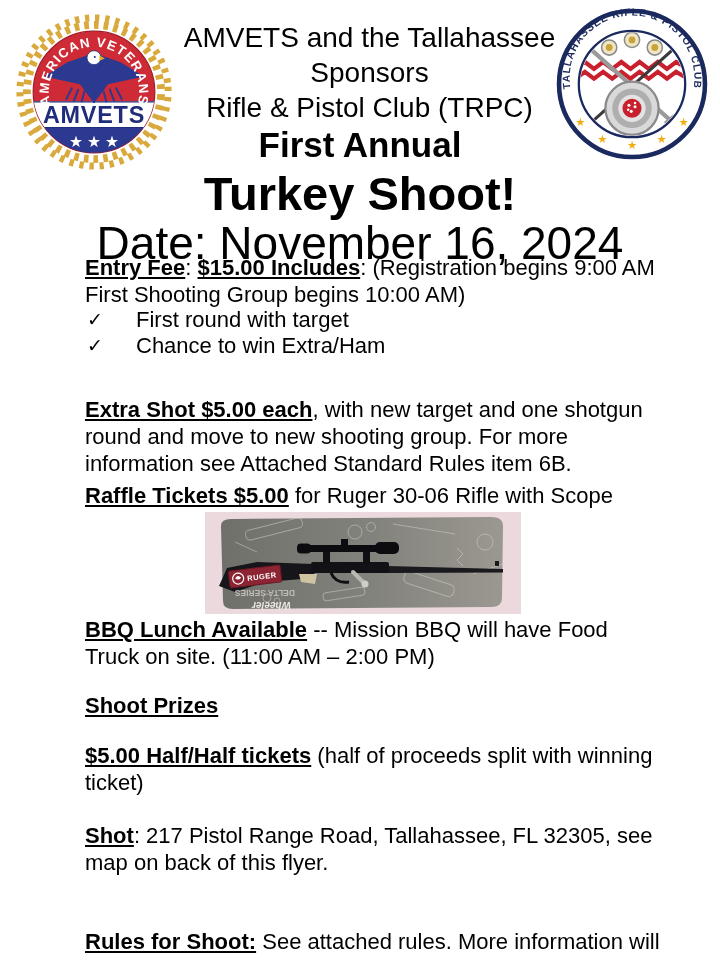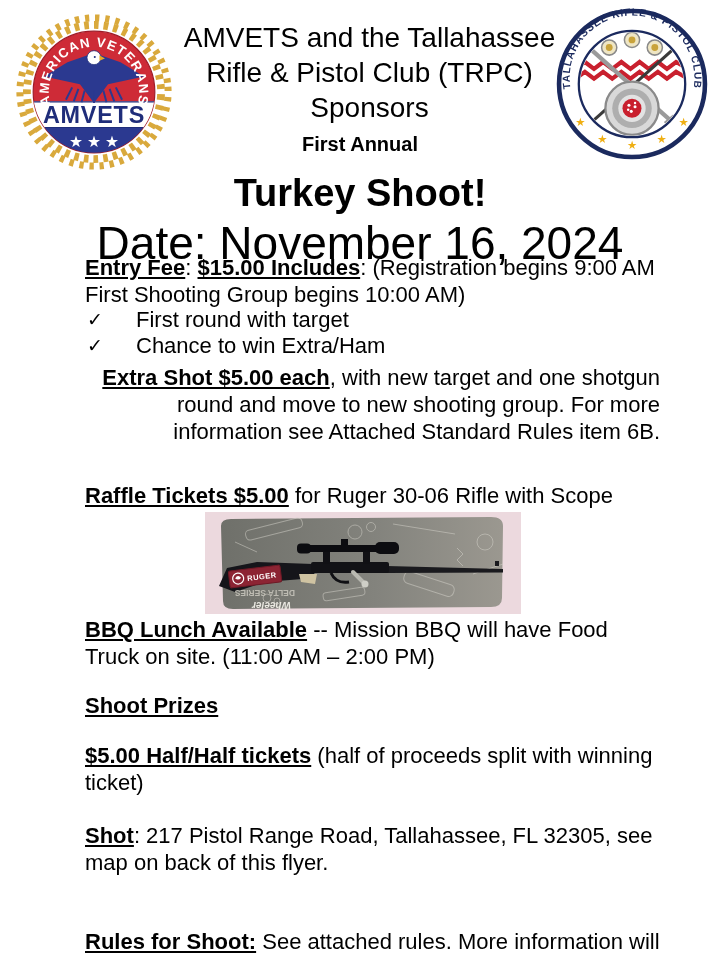--- a/index.html
+++ b/index.html
@@ -5,31 +5,31 @@
   html,body{margin:0;padding:0;background:#ffffff;}
   .page{
     position:relative;width:720px;height:960px;background:#ffffff;overflow:hidden;
     font-family:"Liberation Sans","DejaVu Sans",sans-serif;color:#000;
   }
   
   .logo-amvets{position:absolute;left:16px;top:14px;width:156px;height:156px;}
   .logo-trpc{position:absolute;left:556px;top:8px;width:152px;height:152px;}
   .header{position:absolute;left:0;top:20px;width:720px;text-align:center;line-height:1;}
   .h-small{font-size:28px;line-height:35px;font-weight:400;margin-left:19px;}
-  .h-annual{font-size:20px;line-height:37px;font-weight:700;margin-top:1px;}
-  .h-title{font-size:38px;line-height:53px;font-weight:700;margin-top:4px;letter-spacing:0px;}
+  .h-annual{font-size:35px;line-height:37px;font-weight:700;margin-top:1px;}
+  .h-title{font-size:47px;line-height:53px;font-weight:700;margin-top:4px;letter-spacing:0px;}
   .h-date{font-size:46px;line-height:44px;font-weight:400;margin-top:1px;}
   
   .para{position:absolute;left:85px;width:575px;font-size:22px;line-height:27px;}
   .para b{font-weight:700;text-decoration:underline;}
   .p-entry{top:254px;}
   .p-bullets{top:307px;}
   .bullet-row{display:flex;line-height:26px;}
   .bullet-check{width:49px;flex:0 0 49px;font-size:19px;padding-left:2px;}
-  .p-extra{top:364px;text-align:right;}
+  .p-extra{top:396px;}
   .p-raffle{top:482px;}
   .p-bbq{top:616px;}
   .p-door{top:692px;}
   .p-half{top:742px;}
   .p-place{top:822px;}
   .p-rules{top:898px;margin-top:30px;}
   
   .photo{position:absolute;left:205px;top:512px;width:316px;height:102px;}
   .photo svg{display:block;}
 </style>
@@ -135,22 +135,22 @@
         <circle cx="104" cy="130" r="2" fill="#ffffff"></circle>
         <circle cx="99" cy="136" r="2" fill="#ffffff"></circle>
         <circle cx="104" cy="125" r="1.6" fill="#ffffff"></circle>
         <circle cx="95" cy="134" r="1.6" fill="#ffffff"></circle>
       </g>
     </g>
   </svg>
 
   <div class="header">
     <div class="h-small">AMVETS and the Tallahassee</div>
+    <div class="h-small">Sponsors</div>
     <div class="h-small">Rifle &amp; Pistol Club (TRPC)</div>
-    <div class="h-small">Sponsors</div>
     <div class="h-annual">First Annual</div>
     <div class="h-title">Turkey Shoot!</div>
     <div class="h-date">Date: November 16, 2024</div>
   </div>
 
   <div class="para p-entry">
     <b>Entry Fee</b><span>: </span><b>$15.00 Includes</b><span>: (Registration begins 9:00 AM First Shooting Group begins 10:00 AM)</span>
   </div>
 
   <div class="para p-bullets">

